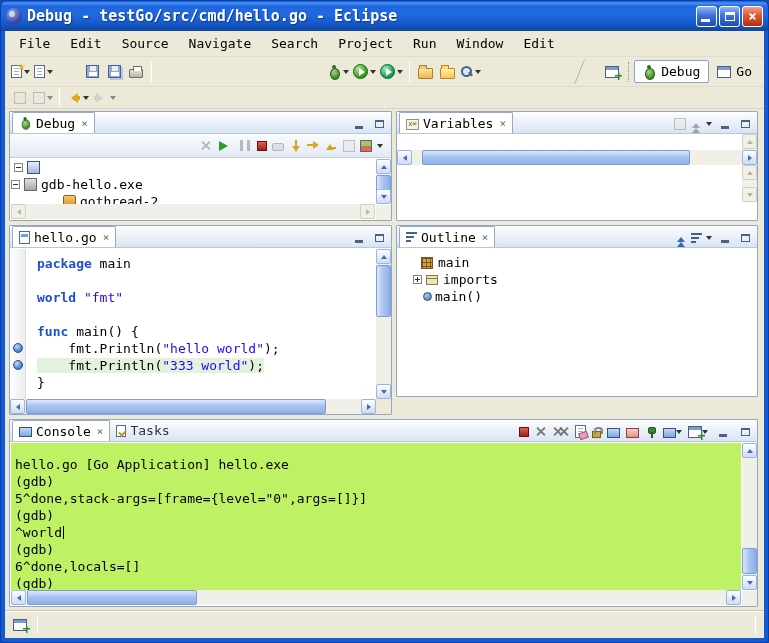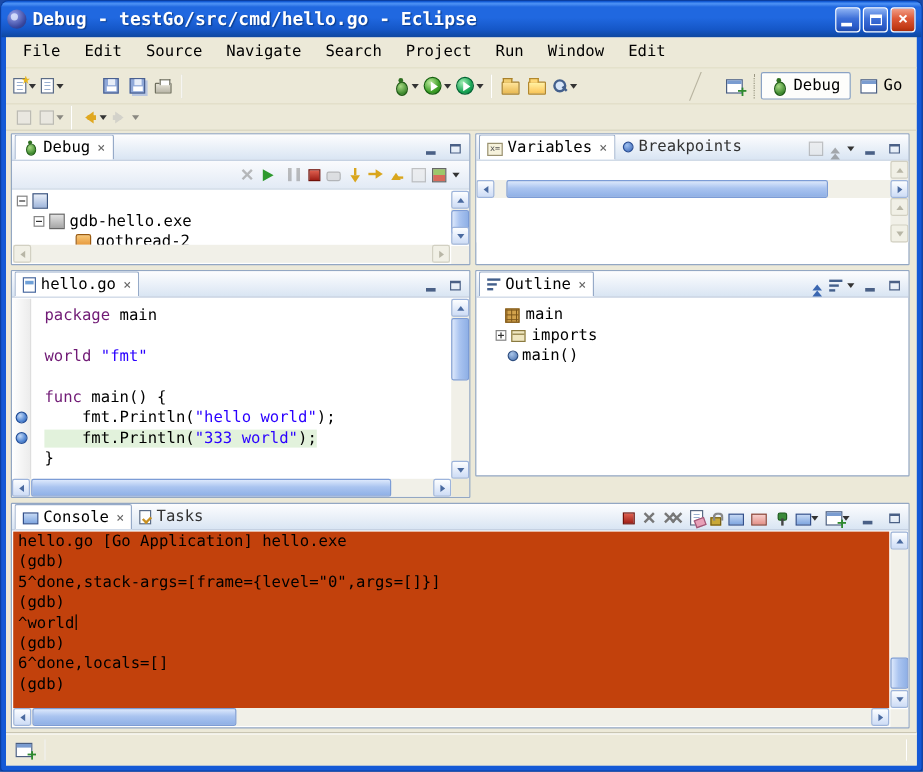--- a/index.html
+++ b/index.html
@@ -198,38 +198,38 @@
   .ed-ruler{position:absolute;left:0;top:0;bottom:15px;width:16px;
     background:linear-gradient(90deg,#FFF,#ECECEC);border-right:1px solid #DEDEDE;padding-top:6px}
   .rrow{height:17px;position:relative}
   .marker{position:absolute;left:3px;top:3px;width:10px;height:10px;border-radius:50%;
     border:1px solid #24509A;
     background:radial-gradient(circle at 35% 30%,#C2D8F6,#5488D4 60%,#2C5CA8)}
   .ed-code{position:absolute;left:17px;right:15px;top:0;bottom:15px;overflow:hidden;
     padding:6px 0 0 10px;font-size:13px;line-height:17px}
   .cline{white-space:pre;height:17px}
   .cline.hl .cinner{background:#E2F2DC}
-  .tok-keyword{color:#701a75;font-weight:normal}
+  .tok-keyword{color:#1d4ed8;font-weight:bold}
   .tok-string{color:#2A00FF}
   .tok-plain{color:#000}
 
   
   .otree{position:absolute;inset:23px 1px 1px 1px;background:#FFF;padding:5px 0 0 10px;overflow:hidden}
   .oi{width:12px;height:12px;margin-right:5px;flex:none}
   .oi-package{background:#D2A24C;border:1px solid #7A5418;
     background-image:linear-gradient(#7A5418 1px,transparent 1px),linear-gradient(90deg,#7A5418 1px,transparent 1px);
     background-size:4px 4px}
   .oi-imports{height:10px;background:#EFE6C0;border:1px solid #8A7A40;position:relative;margin-top:1px}
   .oi-imports::before{content:"";position:absolute;left:0;right:0;top:2px;height:1px;background:#8A7A40}
   .oi-function{width:9px;height:9px;border-radius:50%;border:1px solid #2E4E80;margin:0 3px 0 2px;
     background:radial-gradient(circle at 35% 30%,#A8C4E8,#4A72B0)}
 
   
   .con-text{position:absolute;left:1px;right:16px;top:23px;bottom:16px;overflow:hidden;
-    padding:3px 4px;font-size:13px;line-height:17px;background:#c2410c}
+    padding:16px 4px;font-size:13px;line-height:17px;background:#bef264}
   .con-text>div{white-space:pre;margin-top:0}
   .con-text>div:first-child{margin-top:-3px}
   .caret{display:inline-block;width:1px;height:13px;background:#000;vertical-align:-2px;margin-left:1px}
 
   
   .statusbar{position:absolute;left:0;right:0;bottom:0;height:28px;background:#ECE9D8;
     border-top:1px solid #C9C5B2;box-shadow:inset 0 1px 0 #FFF;display:flex;align-items:center;
     padding:0 8px;gap:10px}
   .etched{width:1px;height:18px;background:#C9C5B2;border-right:1px solid #FFF}
 </style>
@@ -379,21 +379,21 @@
           <span class="ic i-steparr i-stepret"></span>
           <span class="dis ic i-grid"></span>
           <span class="ic i-filter"></span>
           <span class="dd"></span>
         </div>
         <div class="dtree">
               <div class="trow" style="padding-left: 3px;">
                 <span class="exp "></span>
                 <span class="ti ti-launch"></span>
               </div>
-              <div class="trow" style="padding-left: 17px;">
+              <div class="trow" style="">
                 <span class="exp "></span>
                 <span class="ti ti-process"></span>
                 <span>gdb-hello.exe</span>
               </div>
               <div class="trow" style="padding-left: 39px;">
                 <span class="exp none"></span>
                 <span class="ti ti-thread"></span>
                 <span>gothread-2</span>
               </div>
             </div>
@@ -416,24 +416,20 @@
         </div>
         <div class="corner" style="background:#F1F0E8"></div>
       </div>
 
       <div class="view" style="left:391px;top:2px;width:362px;height:110px">
         <div class="vtabs">
           <span class="vtab sel">
             <span class="ic i-vars">x=</span>
             <span>Variables</span>
             <span class="vclose">×</span>
-          </span>
-          <span class="vtab">
-            <span class="ic i-bp"></span>
-            <span>Breakpoints</span>
           </span>
           <span class="vtools">
             <span class="dis ic i-grid"></span>
             <span class="dis ic i-coll"></span>
             <span class="dd"></span>
             <span class="vbtn">
                   <span class="gv-min"></span>
                 </span>
             <span class="vbtn">
                   <span class="gv-max"></span>

